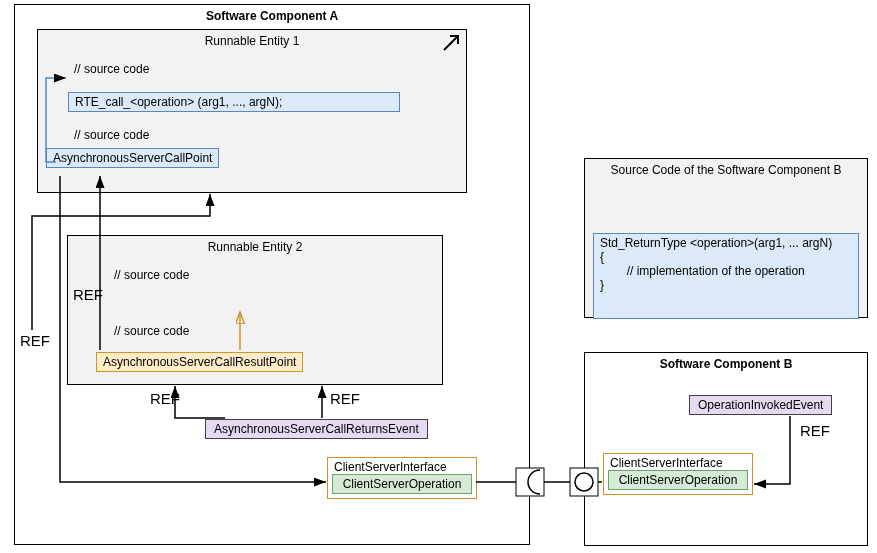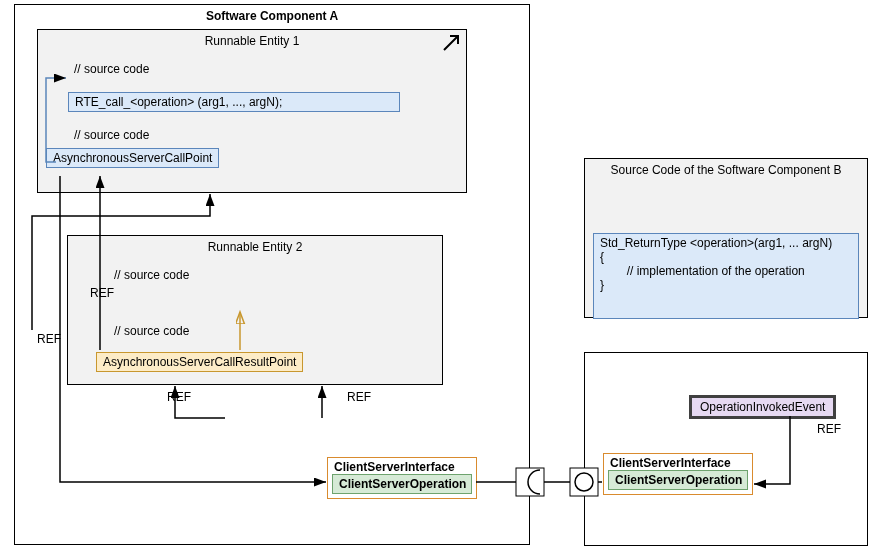--- a/index.html
+++ b/index.html
@@ -45,44 +45,42 @@
   }
   .yellow-box {
     background: #fdecc7;
     border: 1px solid #c8972e;
     box-sizing: border-box;
     padding: 2px 6px;
     font-size: 12px;
   }
   .purple-box {
     background: #e6d9f2;
-    border: 3px solid #404040;
+    border: 1px solid #404040;
     box-sizing: border-box;
     padding: 2px 8px;
     font-size: 12px;
     text-align: center;
   }
   .green-box {
     background: #d6ead6;
     border: 1px solid #6ea36e;
     box-sizing: border-box;
     padding: 2px 6px;
     font-size: 12px;
     text-align: center;
   }
   .orange-frame {
     border: 1px solid #d98b2e;
     background: #fff;
     box-sizing: border-box;
-    font-weight: bold;
   }
   .ref-label {
     position: absolute;
-    font-size: 12px;
-    margin-left: 17px;
+    font-size: 15px;
   }
   svg.overlay {
     position: absolute;
     left: 0;
     top: 0;
     width: 877px;
     height: 553px;
     pointer-events: none;
   }
 </style>
@@ -108,38 +106,40 @@
       <div class="blue-box" style="position:absolute; left:8px; top:118px;">AsynchronousServerCallPoint</div>
     </div>
 
     <div class="runnable" style="position:absolute; left:52px; top:230px; width:376px; height:150px;">
       <div class="title-center">Runnable Entity 2</div>
       <div class="code-line" style="margin-left:40px; margin-top:8px;">// source code</div>
       <div class="code-line" style="position:absolute; left:40px; top:86px;">// source code</div>
       <div class="yellow-box" style="position:absolute; left:8px; top:116px;margin-left:20px;">AsynchronousServerCallResultPoint</div>
     </div>
 
+    <div class="purple-box" style="position:absolute; left:190px; top:414px;">AsynchronousServerCallReturnsEvent</div>
 
     <div class="orange-frame" style="position:absolute; left:312px; top:452px; width:150px; height:42px;">
       <div class="yellow-box" style="border:none; background:transparent; padding:2px 6px;">ClientServerInterface</div>
       <div class="green-box" style="position:absolute; left:4px; bottom:4px; width:140px;">ClientServerOperation</div>
     </div>
   </div>
 
   <div class="box runnable" style="left:584px; top:158px; width:284px; height:160px;">
     <div class="title-center">Source Code of the Software Component B</div>
     <div class="blue-box" style="position:absolute; left:8px; top:62px; width:266px; height:86px; font-size:12px;margin-top:12px;">
       <div>Std_ReturnType &lt;operation&gt;(arg1, ... argN)</div>
       <div>{</div>
       <div style="white-space:pre;">        // implementation of the operation</div>
       <div>}</div>
     </div>
   </div>
 
   <div class="box" style="left:584px; top:352px; width:284px; height:194px;">
+    <div class="title-center" style="font-weight:bold;">Software Component B</div>
 
     <div class="purple-box" style="position:absolute; left:104px; top:42px;">OperationInvokedEvent</div>
 
     <div class="orange-frame" style="position:absolute; left:18px; top:100px; width:150px; height:42px;">
       <div class="yellow-box" style="border:none; background:transparent; padding:2px 6px;">ClientServerInterface</div>
       <div class="green-box" style="position:absolute; left:4px; bottom:4px; width:140px;">ClientServerOperation</div>
     </div>
   </div>
 
   <div class="ref-label" style="left:20px; top:332px;">REF</div>

